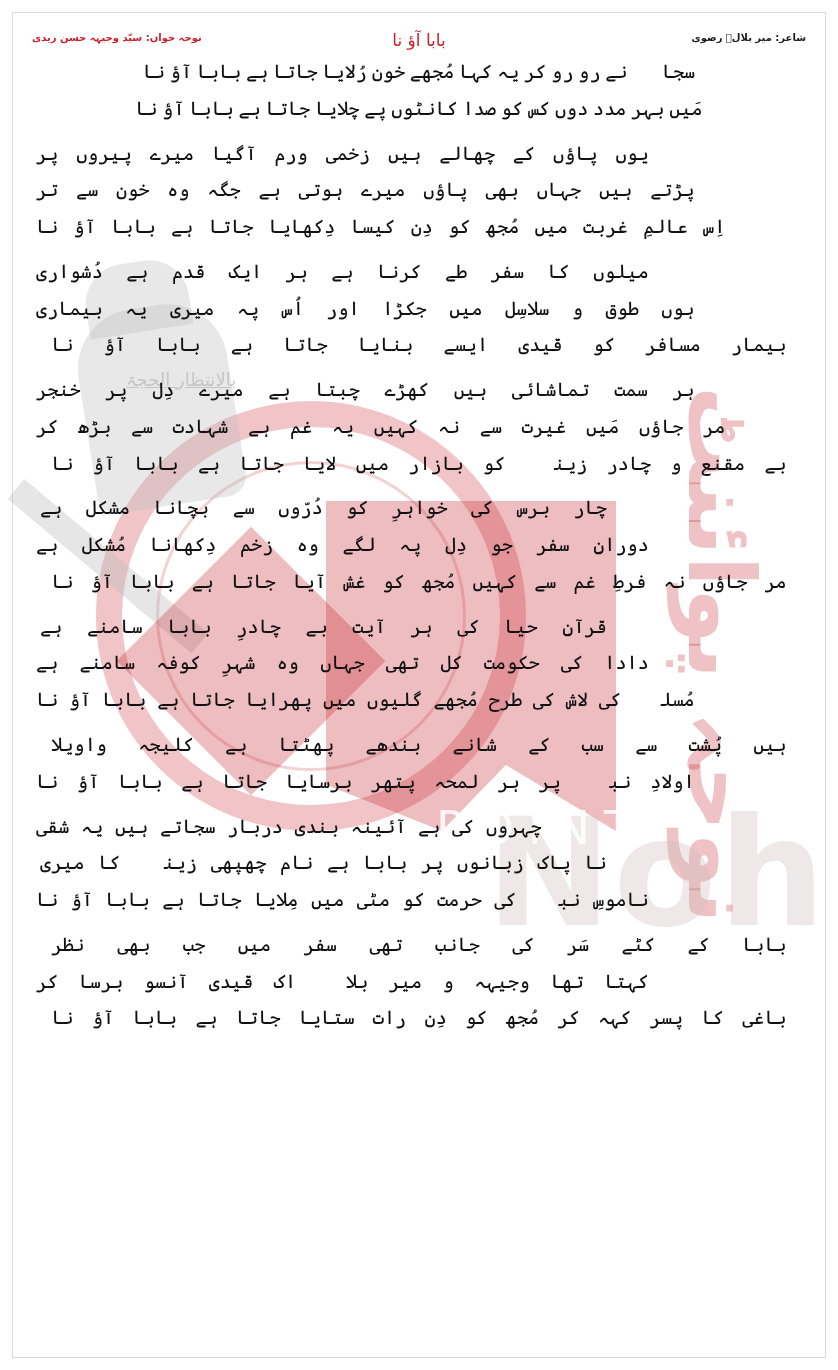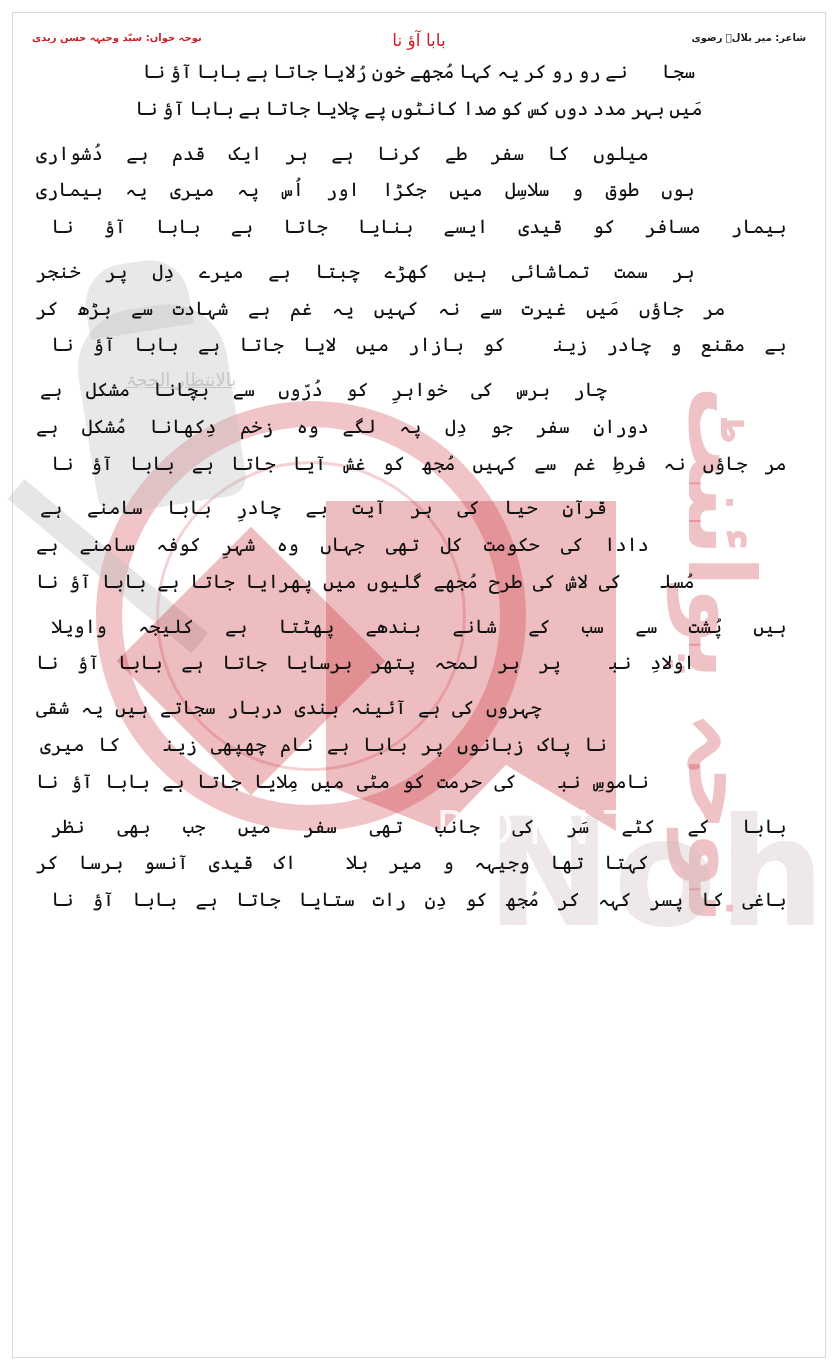--- a/index.html
+++ b/index.html
@@ -234,20 +234,25 @@
     <div class="hdr-title">بابا آؤ نا</div>
   </div>
 
   <div class="lyrics">
 
     <div class="stanza">
       <div class="line w96 center">سجادؑ نے رو رو کر یہ کہا مُجھے خون رُلایا جاتا ہے بابا آؤ نا</div>
       <div class="line w96 center">مَیں بہر مدد دوں کس کو صدا کانٹوں پے چلایا جاتا ہے بابا آؤ نا</div>
     </div>
 
+    <div class="stanza">
+      <div class="line w80">یوں پاؤں کے چھالے ہیں زخمی ورم آگیا میرے پیروں پر</div>
+      <div class="line w86">پڑتے ہیں جہاں بھی پاؤں میرے ہوتی ہے جگہ وہ خون سے تر</div>
+      <div class="line w90">اِس عالمِ غربت میں مُجھ کو دِن کیسا دِکھایا جاتا ہے بابا آؤ نا</div>
+    </div>
 
     <div class="stanza">
       <div class="line w80">میلوں کا سفر طے کرنا ہے ہر ایک قدم ہے دُشواری</div>
       <div class="line w86">ہوں طوق و سلاسِل میں جکڑا اور اُس پہ میری یہ بیماری</div>
       <div class="line w96">بیمار مسافر کو قیدی ایسے بنایا جاتا ہے بابا آؤ نا</div>
     </div>
 
     <div class="stanza">
       <div class="line w86">ہر سمت تماشائی ہیں کھڑے چبتا ہے میرے دِل پر خنجر</div>
       <div class="line w90">مر جاؤں مَیں غیرت سے نہ کہیں یہ غم ہے شہادت سے بڑھ کر</div>

